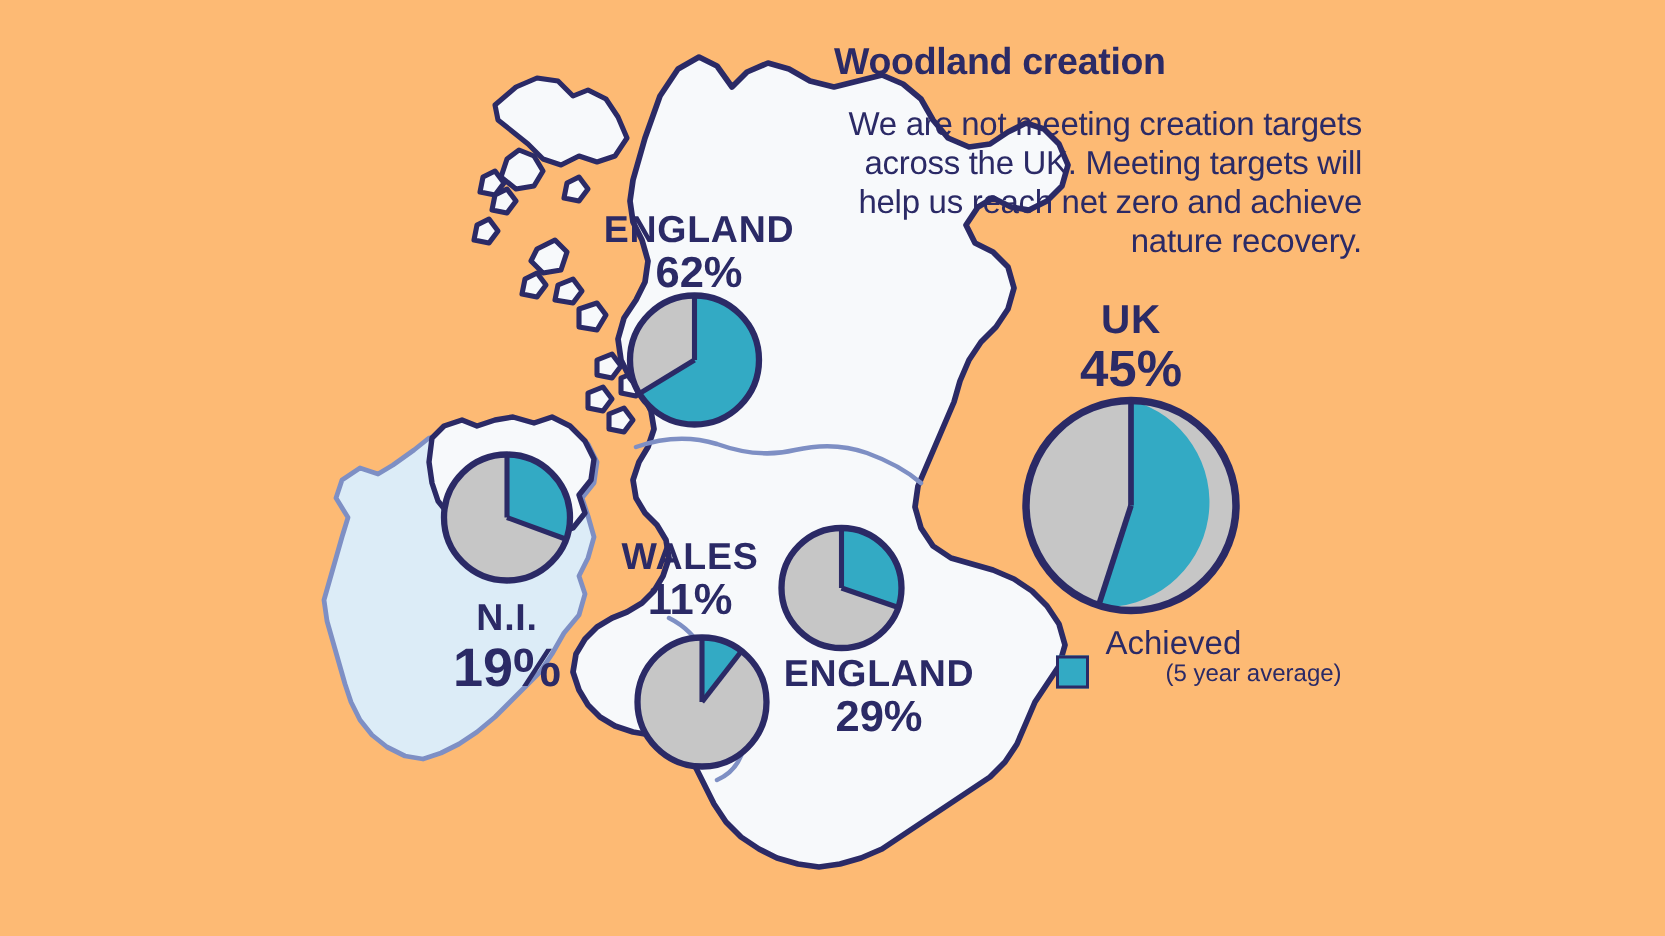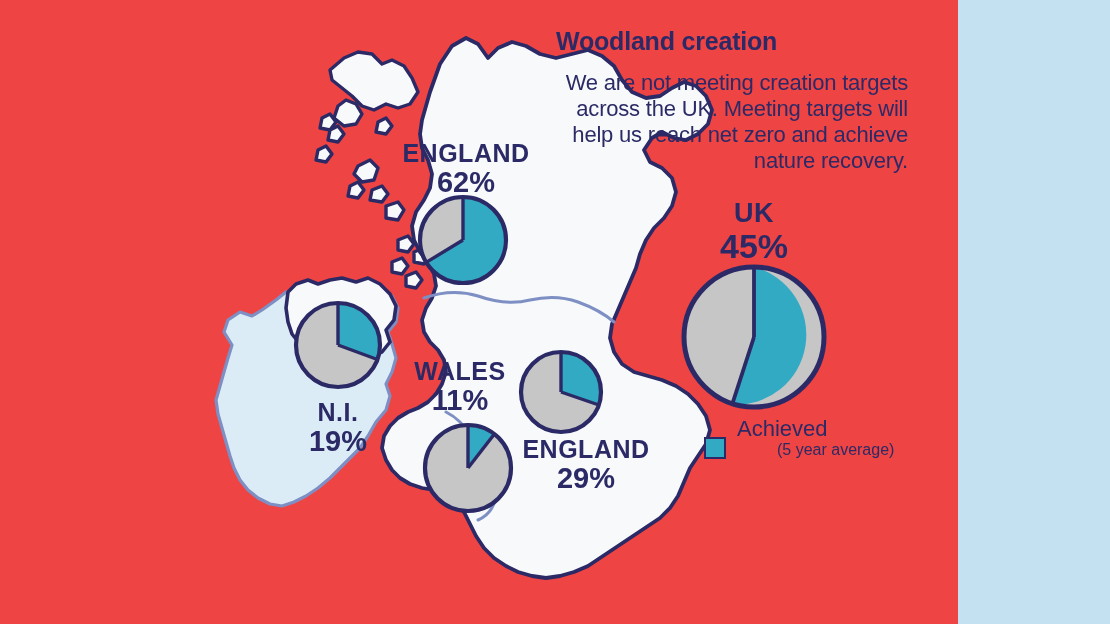--- a/index.html
+++ b/index.html
@@ -4,22 +4,22 @@
 <style>
   * { margin:0; padding:0; box-sizing:border-box; }
   html, body {
     width:1110px; height:624px;
     overflow:hidden;
     background:#c3e1f0;
     font-family:"Liberation Sans", sans-serif;
   }
   #stage {
     position:relative;
-    width:958px; height:624px;
-    background:#ef4444;
+    width:1110px; height:624px;
+    background:#fdba74;
   }
   #mapsvg {
     position:absolute; left:0; top:0;
     width:1110px; height:624px;
   }
   .txt-layer { position:absolute; left:0; top:0; width:1110px; height:624px; }
 
   
   .headline {
     position:absolute;
@@ -50,21 +50,21 @@
     line-height:1.0;
     white-space:nowrap;
   }
   .region-label .name { display:block; letter-spacing:0.5px; }
   .region-label .pct  { display:block; margin-top:2px; }
 
   #lbl-scotland { left:376px; top:141px; width:180px; font-size:25px; }
   #lbl-scotland .pct { font-size:29px; }
 
   #lbl-ni { left:268px; top:400px; width:140px; font-size:25px; }
-  #lbl-ni .pct { font-size:29px; }
+  #lbl-ni .pct { font-size:36px; }
 
   #lbl-wales { left:390px; top:359px; width:140px; font-size:25px; }
   #lbl-wales .pct { font-size:29px; }
 
   #lbl-england { left:496px; top:437px; width:180px; font-size:25px; }
   #lbl-england .pct { font-size:29px; }
 
   #lbl-uk { left:694px; top:200px; width:120px; font-size:27px; }
   #lbl-uk .pct { font-size:34px; }
 

